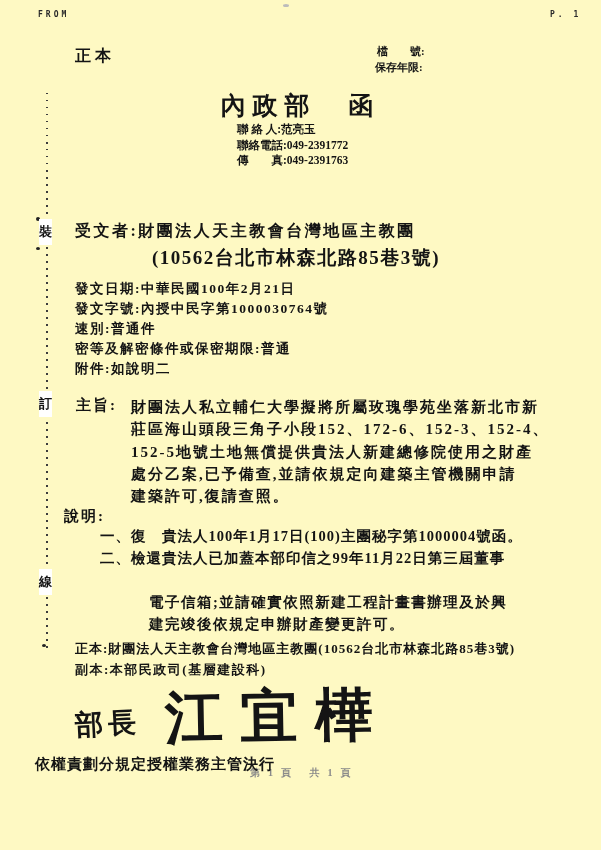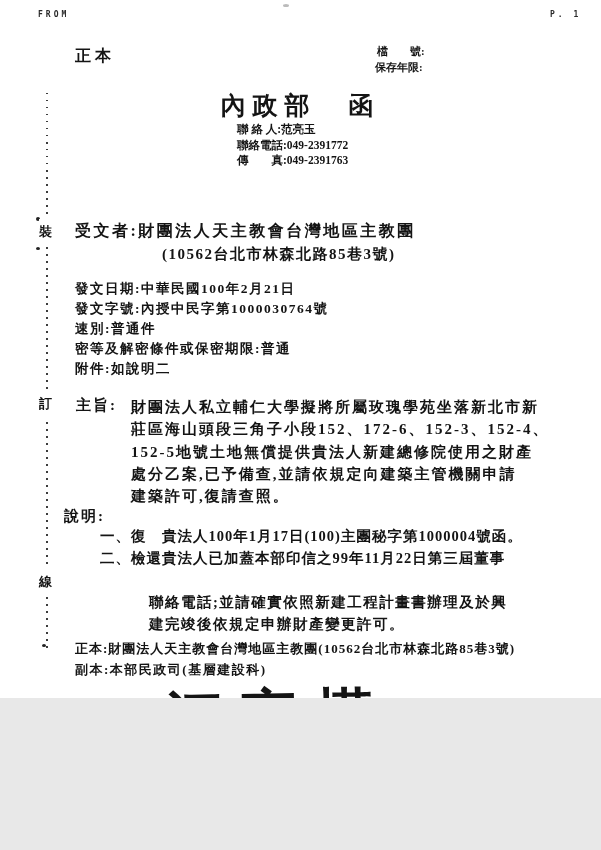--- a/index.html
+++ b/index.html
@@ -1,17 +1,17 @@
 <!DOCTYPE html>
 <html><head>
 <meta charset="utf-8">
 <style>
   html,body{margin:0;padding:0;background:#e8e8e8;}
   .page{
-    position:relative;width:601px;height:698px;background:#ffffff;
+    position:relative;width:601px;height:850px;background:#fef9c3;
     font-family:"Liberation Serif","DejaVu Serif",serif;color:#141414;
     overflow:hidden;margin:0 auto;
   }
   .abs{position:absolute;white-space:nowrap;}
   
   .fax{font-family:"DejaVu Sans Mono","Liberation Mono",monospace;font-size:8px;
        letter-spacing:3px;color:#2a2a2a;font-weight:700;}
   .fax-from{left:38px;top:10px;}
   .fax-page{left:550px;top:10px;}
   
@@ -19,21 +19,21 @@
   .file-no{left:377px;top:44px;font-size:11px;font-weight:700;}
   .retention{left:375px;top:60px;font-size:11px;font-weight:700;}
   
   .doc-title{left:0;top:89px;width:100%;text-align:center;font-size:25px;
              font-weight:700;letter-spacing:7px;}
   
   .agency{left:237px;top:122px;font-size:11.5px;font-weight:700;}
   .agency div{line-height:15.6px;}
   
   .recv1{left:75px;top:221px;font-size:16px;font-weight:700;letter-spacing:2.5px;}
-  .recv2{left:152px;top:245px;font-size:15px;font-weight:700;letter-spacing:1.5px;margin-left:10px;}
+  .recv2{left:152px;top:245px;font-size:19px;font-weight:700;letter-spacing:1.5px;}
   
   .meta{left:75px;top:279px;font-size:13.5px;font-weight:700;letter-spacing:1.5px;}
   .meta div{line-height:20px;}
   
   .subj-label{left:76px;top:396px;font-size:15px;font-weight:700;letter-spacing:2px;}
   .subj-lines{left:131px;top:396px;font-size:15px;font-weight:700;letter-spacing:2px;}
   .subj-lines div{line-height:22.3px;}
   
   .expl-label{left:64px;top:507px;font-size:15px;font-weight:700;letter-spacing:2px;}
   .expl-item1{left:100px;top:527px;font-size:14.5px;font-weight:700;letter-spacing:1px;}
@@ -106,21 +106,21 @@
     <div>財團法人私立輔仁大學擬將所屬玫瑰學苑坐落新北市新</div>
     <div>莊區海山頭段三角子小段152、172-6、152-3、152-4、</div>
     <div>152-5地號土地無償提供貴法人新建總修院使用之財產</div>
     <div>處分乙案,已予備查,並請依規定向建築主管機關申請</div>
     <div>建築許可,復請查照。</div>
   </div>
 
   <div class="abs expl-label">說明:</div>
   <div class="abs expl-item1">一、復　貴法人100年1月17日(100)主團秘字第1000004號函。</div>
   <div class="abs expl-item2a">二、檢還貴法人已加蓋本部印信之99年11月22日第三屆董事</div>
-  <div class="abs expl-cont" style="top:593px;">聯絡電話;並請確實依照新建工程計畫書辦理及於興</div>
+  <div class="abs expl-cont" style="top:593px;">電子信箱;並請確實依照新建工程計畫書辦理及於興</div>
   <div class="abs expl-cont" style="top:615px;">建完竣後依規定申辦財產變更許可。</div>
 
   <div class="abs copies-orig">正本:財團法人天主教會台灣地區主教團(10562台北市林森北路85巷3號)</div>
   <div class="abs copies-cc">副本:本部民政司(基層建設科)</div>
 
   <div class="abs sig-title">部長</div>
   <div class="abs sig-name">江宜樺</div>
   <div class="abs page-note">第1頁 共1頁</div>
   <div class="abs sig-auth">依權責劃分規定授權業務主管決行</div>
 

